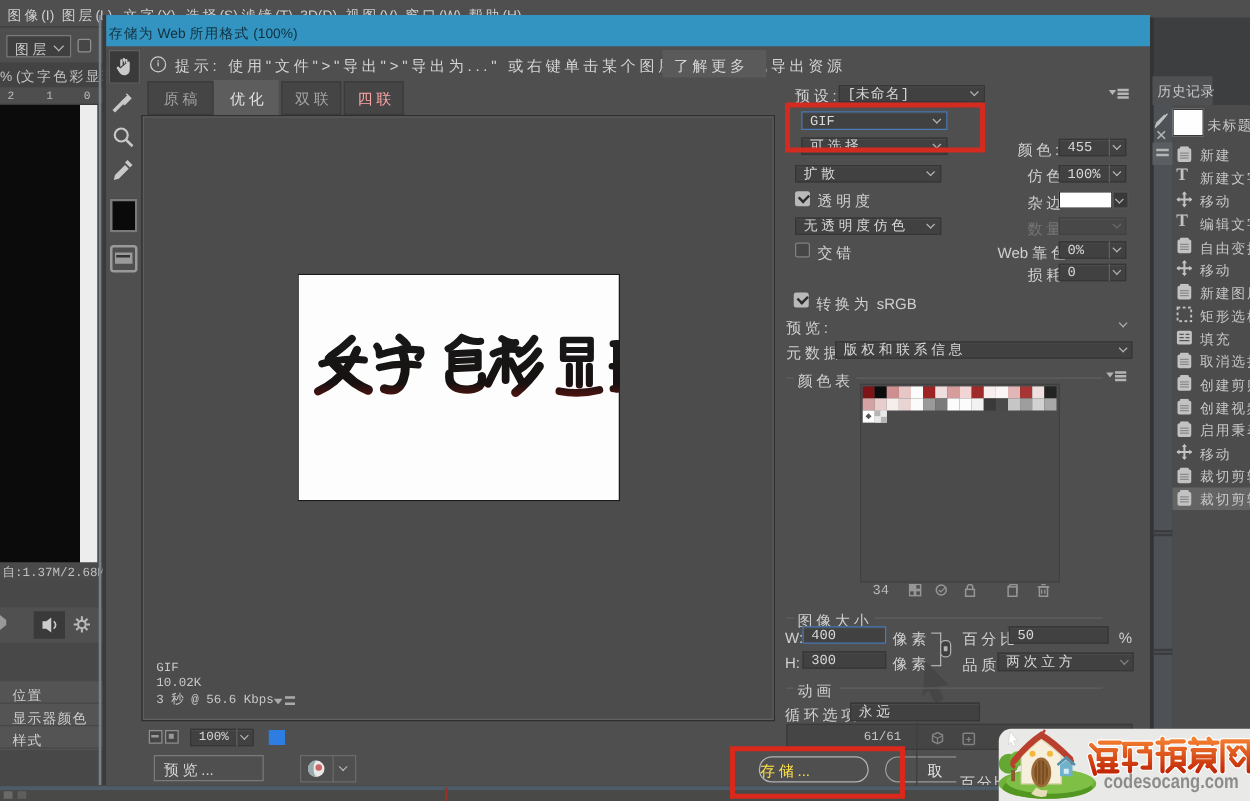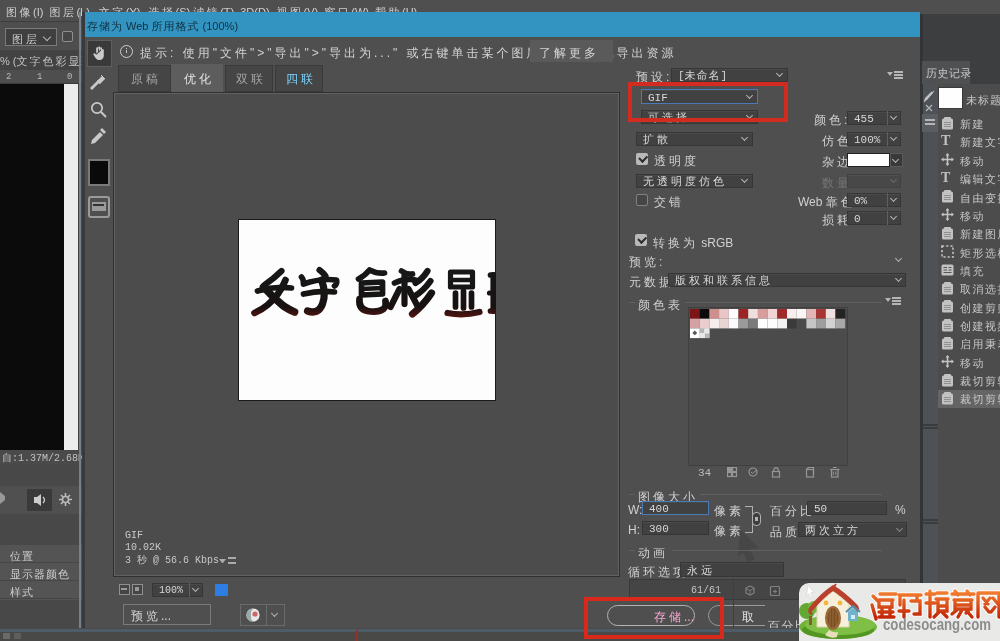--- a/index.html
+++ b/index.html
@@ -96,21 +96,21 @@
 <div class="a" style="left:92px;top:202px;width:14px;height:9px;background:#9a9a9a"></div>
 <div class="a" style="left:93px;top:204px;width:11px;height:2px;background:#333"></div>
 
 <div class="a" style="left:118px;top:65px;width:53px;height:27px;background:#454545;border:1px solid #3a3a3a"></div>
 <div class="a" style="left:171px;top:64px;width:52px;height:28px;background:#5d5d5d"></div>
 <div class="a" style="left:225px;top:65px;width:48px;height:27px;background:#454545;border:1px solid #3a3a3a"></div>
 <div class="a" style="left:275px;top:65px;width:48px;height:27px;background:#454545;border:1px solid #3a3a3a"></div>
 <div class="a" style="left:131px;top:71px;font-size:12px;color:#a5a5a5"><span class="c">原稿</span></div>
 <div class="a" style="left:184px;top:71px;font-size:12px;color:#e2e2e2"><span class="c">优化</span></div>
 <div class="a" style="left:236px;top:71px;font-size:12px;color:#a5a5a5"><span class="c">双联</span></div>
-<div class="a" style="left:286px;top:71px;font-size:12px;color:#7dd3fc"><span class="c">四联</span></div>
+<div class="a" style="left:286px;top:71px;font-size:12px;color:#fca5a5"><span class="c">四联</span></div>
 
 <div class="a" style="left:113px;top:92px;width:507px;height:485px;background:#4c4c4c;border:1px solid #303030;box-shadow:inset 0 0 0 1px #616161"></div>
 
 <svg class="a" style="left:238px;top:219px" width="258" height="182" viewBox="0 0 258 182">
 <defs>
         <linearGradient id="ink" x1="0" y1="54" x2="0" y2="104" gradientUnits="userSpaceOnUse">
           <stop offset="0" stop-color="#171717"></stop>
           <stop offset="0.60" stop-color="#181111"></stop>
           <stop offset="0.82" stop-color="#551410"></stop>
           <stop offset="1" stop-color="#9b2a1e"></stop>
@@ -327,21 +327,21 @@
 <div class="a mono" style="left:691px;top:585px;font-size:10px;color:#c4c4c4">61/61</div>
 <svg class="a" style="left:745px;top:585px" width="40" height="13" viewBox="0 0 40 13">
       <g fill="none" stroke="#828282" stroke-width="1.2">
         <path d="M5 1l4 2v5l-4 2-4-2V3z"></path>
         <path d="M1 3.6l4 2 4-2M5 5.6V10" stroke-width="0.9"></path>
         <rect x="25.5" y="1.5" width="9" height="9" rx="1"></rect>
         <path d="M28 6.5h4M30 4.5v4" stroke-width="1"></path>
       </g>
     </svg>
 
-<div class="a" style="left:607px;top:605px;width:88px;height:21px;border:1.5px solid #b2b2b2;border-radius:11px;color:#f9a8d4;font-size:12px;text-align:right;padding-top:3px"><span class="c">存储</span>...</div>
+<div class="a" style="left:607px;top:605px;width:88px;height:21px;border:1.5px solid #b2b2b2;border-radius:11px;color:#fde047;font-size:12px;text-align:left;padding-top:3px"><span class="c">存储</span>...</div>
 <div class="a" style="left:708px;top:605px;width:57px;height:22px;overflow:hidden">
       <div style="position:absolute;left:0;top:0;width:86px;height:21px;border:1.5px solid #9a9a9a;border-radius:11px;color:#e5e5e5;font-size:12px;padding:3px 0 0 33px"><span class="c">取</span></div>
     </div>
 <div class="a" style="left:733px;top:578px;width:1px;height:63px;background:#3e3e3e"></div>
 <div class="a lab" style="left:768px;top:618px"><span style="letter-spacing:1.5px">百分比</span></div>
 
 <div class="a" style="left:628px;top:82px;width:160px;height:40px;border:4px solid #d32b20"></div>
 
 <div class="a" style="left:920px;top:14px;width:80px;height:627px;background:#3c3e40"></div>
 <div class="a" style="left:920px;top:14px;width:3px;height:627px;background:#323436"></div>

